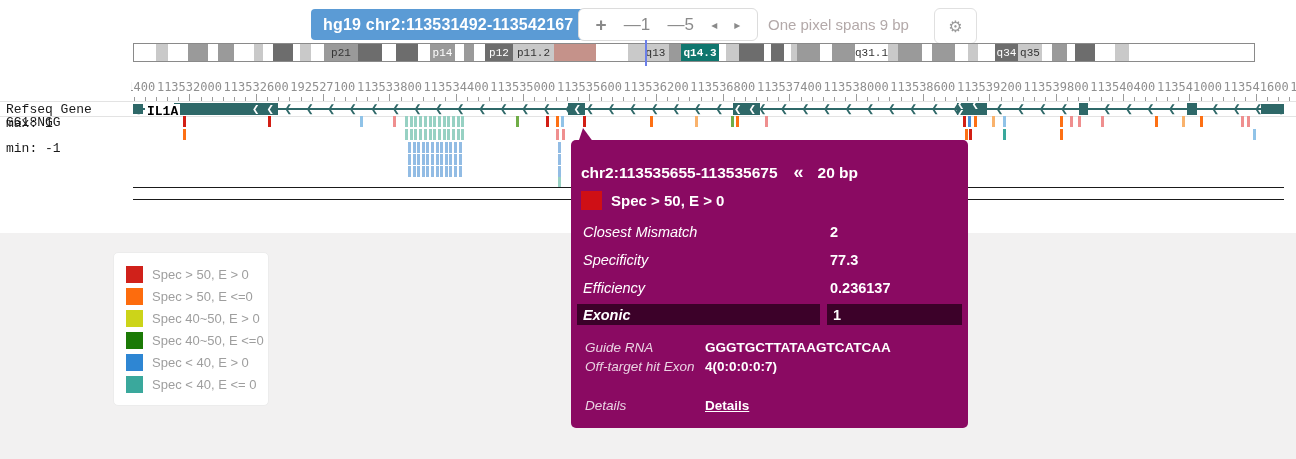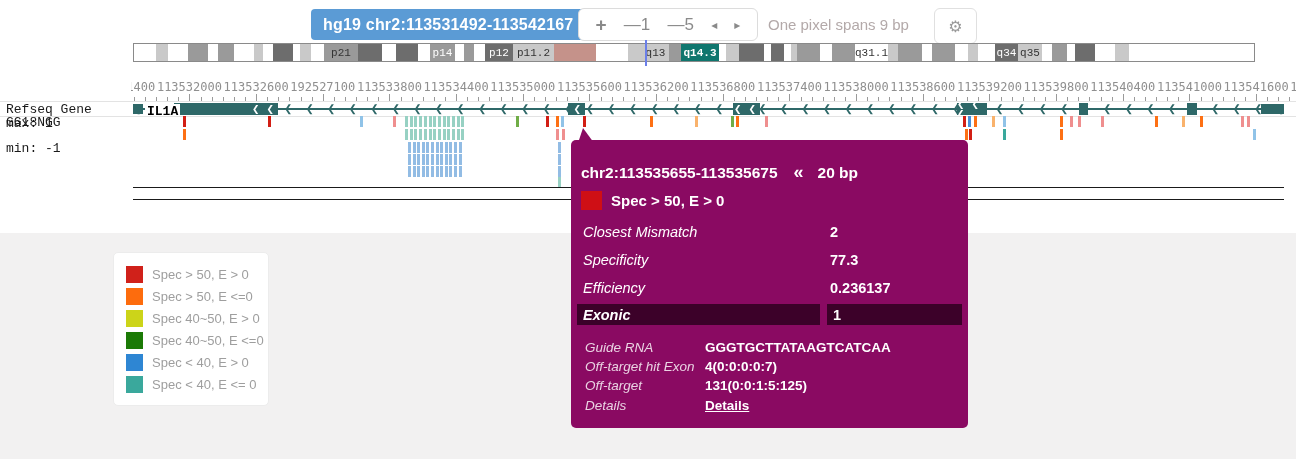--- a/index.html
+++ b/index.html
@@ -480,23 +480,19 @@
       <span class="hl-valbox">1</span>
     </div>
     <div class="tt-detail" style="top:198px">
       <span class="lbl">Guide RNA</span>
       <span class="val">GGGTGCTTATAAGTCATCAA</span>
     </div>
     <div class="tt-detail" style="top:217px">
       <span class="lbl">Off-target hit Exon</span>
       <span class="val">4(0:0:0:0:7)</span>
     </div>
-    <div class="tt-detail" style="top:236px">
-      <span class="lbl">Off-target</span>
-      <span class="val">131(0:0:1:5:125)</span>
-    </div>
     <div class="tt-detail" style="top:256px">
       <span class="lbl">Details</span>
       <span class="val link">Details</span>
     </div>
   </div>
 
 </div>
 
 </body></html>

